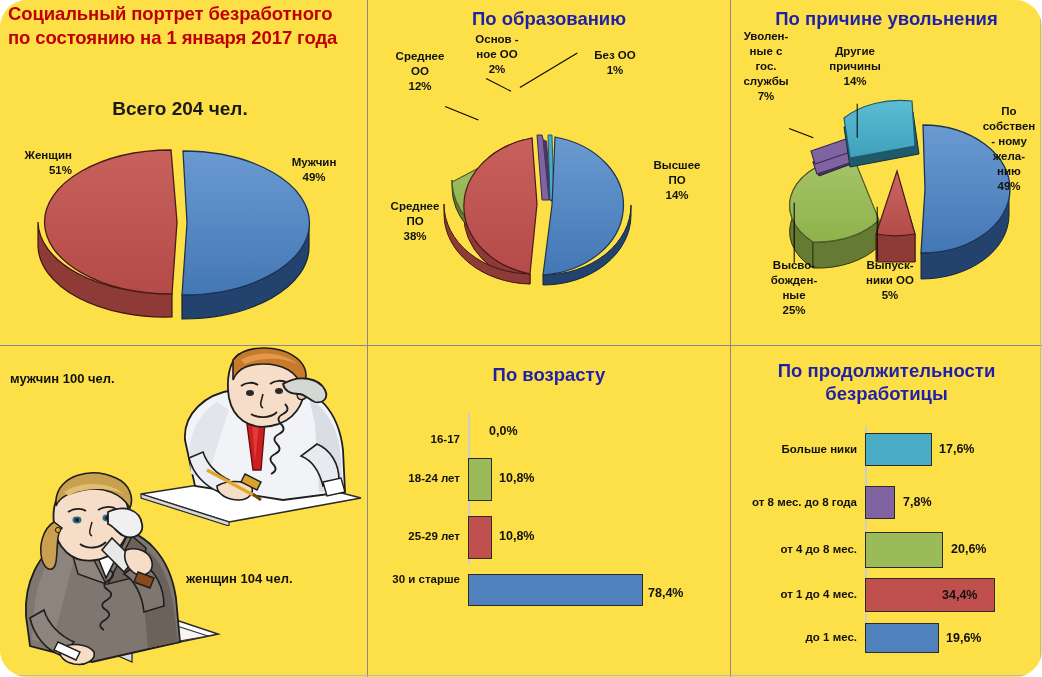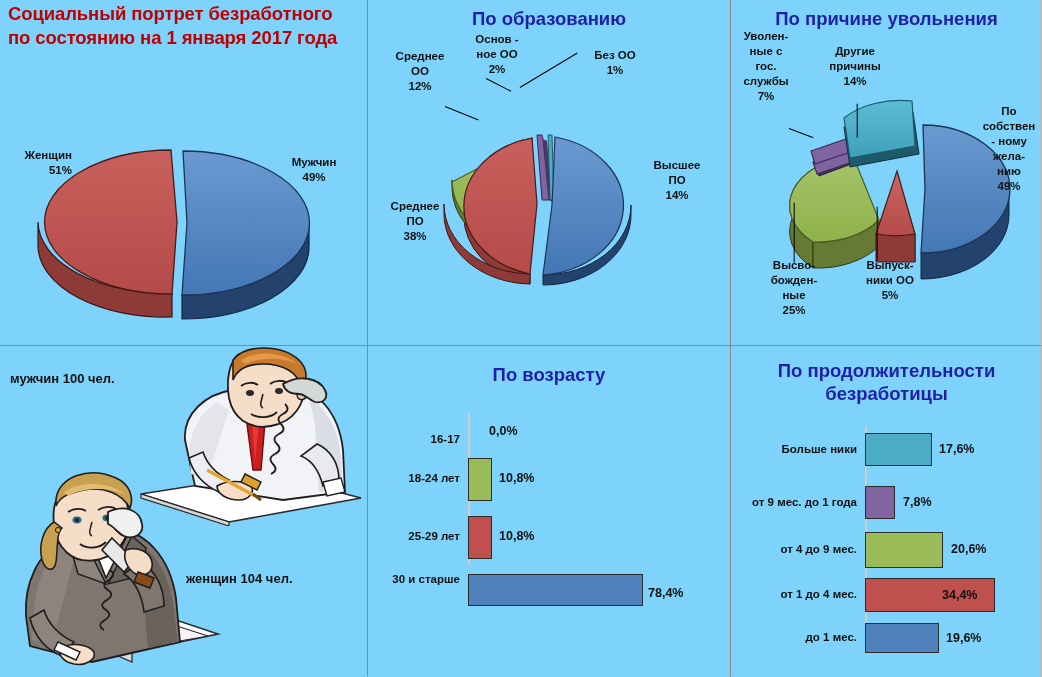--- a/index.html
+++ b/index.html
@@ -4,23 +4,24 @@
 <title>Социальный портрет безработного</title>
 <style>
   html,body{margin:0;padding:0;background:#ffffff;}
   body{
     font-family:"Liberation Sans","DejaVu Sans",sans-serif;
     -webkit-font-smoothing:antialiased;
   }
   #page{
     position:relative;
     width:1042px;height:677px;
-    background:#7dd3fc;
+    background:#fde047;
     overflow:hidden;
     box-sizing:border-box;
+    border-radius:27px;
   }
 
   
   .vline{position:absolute;background:#8a8a8a;width:1px;}
   .hline{position:absolute;background:#8a8a8a;height:1px;}
 
   .panel{position:absolute;box-sizing:border-box;overflow:hidden;}
 
   
   .main-title{
@@ -96,20 +97,21 @@
 
   <div class="vline" style="left:367px;top:0;height:677px;"></div>
   <div class="vline" style="left:730px;top:0;height:677px;"></div>
   <div class="hline" style="left:0;top:345px;width:1042px;"></div>
   <div class="vline" style="left:1040px;top:0;height:677px;background:#b8b8b8;"></div>
   <div class="hline" style="left:0;top:675px;width:1042px;background:#b8b8b8;"></div>
 
   <div class="panel" style="left:0;top:0;width:367px;height:345px;">
 
     <div class="main-title">Социальный портрет безработного по состоянию на 1 января 2017 года</div>
+    <div class="subtitle">Всего 204 чел.</div>
 
     <svg class="pie-svg" style="left:32px;top:130px;" width="300" height="185" viewBox="0 0 300 185">
       <defs>
         <linearGradient id="gBlueTop" x1="0" y1="0" x2="0" y2="1">
           <stop offset="0%" stop-color="#6A9AD0"></stop>
             <stop offset="100%" stop-color="#4377B5"></stop>
         </linearGradient>
         <linearGradient id="gRedTop" x1="0" y1="0" x2="0" y2="1">
           <stop offset="0%" stop-color="#C8605C"></stop>
             <stop offset="100%" stop-color="#B44B48"></stop>
@@ -397,25 +399,25 @@
     <div class="chart-title" style="top:14px;">По продолжительности</div>
     <div class="chart-title" style="top:37px;">безработицы</div>
 
     <div class="bar-axis" style="left:134px;top:80px;height:207px;"></div>
 
     <div class="bar" style="left:134px;top:87px;width:67px;height:33px;background:#4BACC6;"></div>
     <div class="bar-cat" style="left:0px;top:97px;width:126px;">Больше ники</div>
     <div class="bar-val" style="left:208px;top:96px;">17,6%</div>
 
     <div class="bar" style="left:134px;top:140px;width:30px;height:33px;background:#8064A2;"></div>
-    <div class="bar-cat" style="left:0px;top:150px;width:126px;">от 9 мес. до 1 года</div>
+    <div class="bar-cat" style="left:0px;top:150px;width:126px;">от 8 мес. до 8 года</div>
     <div class="bar-val" style="left:172px;top:149px;">7,8%</div>
 
     <div class="bar" style="left:134px;top:186px;width:78px;height:36px;background:#9BBB59;"></div>
-    <div class="bar-cat" style="left:0px;top:197px;width:126px;">от 4 до 9 мес.</div>
+    <div class="bar-cat" style="left:0px;top:197px;width:126px;">от 4 до 8 мес.</div>
     <div class="bar-val" style="left:220px;top:196px;">20,6%</div>
 
     <div class="bar" style="left:134px;top:232px;width:130px;height:34px;background:#C0504D;"></div>
     <div class="bar-cat" style="left:0px;top:242px;width:126px;">от 1 до 4 мес.</div>
     <div class="bar-val inside" style="left:211px;top:242px;">34,4%</div>
 
     <div class="bar" style="left:134px;top:277px;width:74px;height:30px;background:#4F81BD;"></div>
     <div class="bar-cat" style="left:0px;top:285px;width:126px;">до 1 мес.</div>
     <div class="bar-val" style="left:215px;top:285px;">19,6%</div>
   </div>

